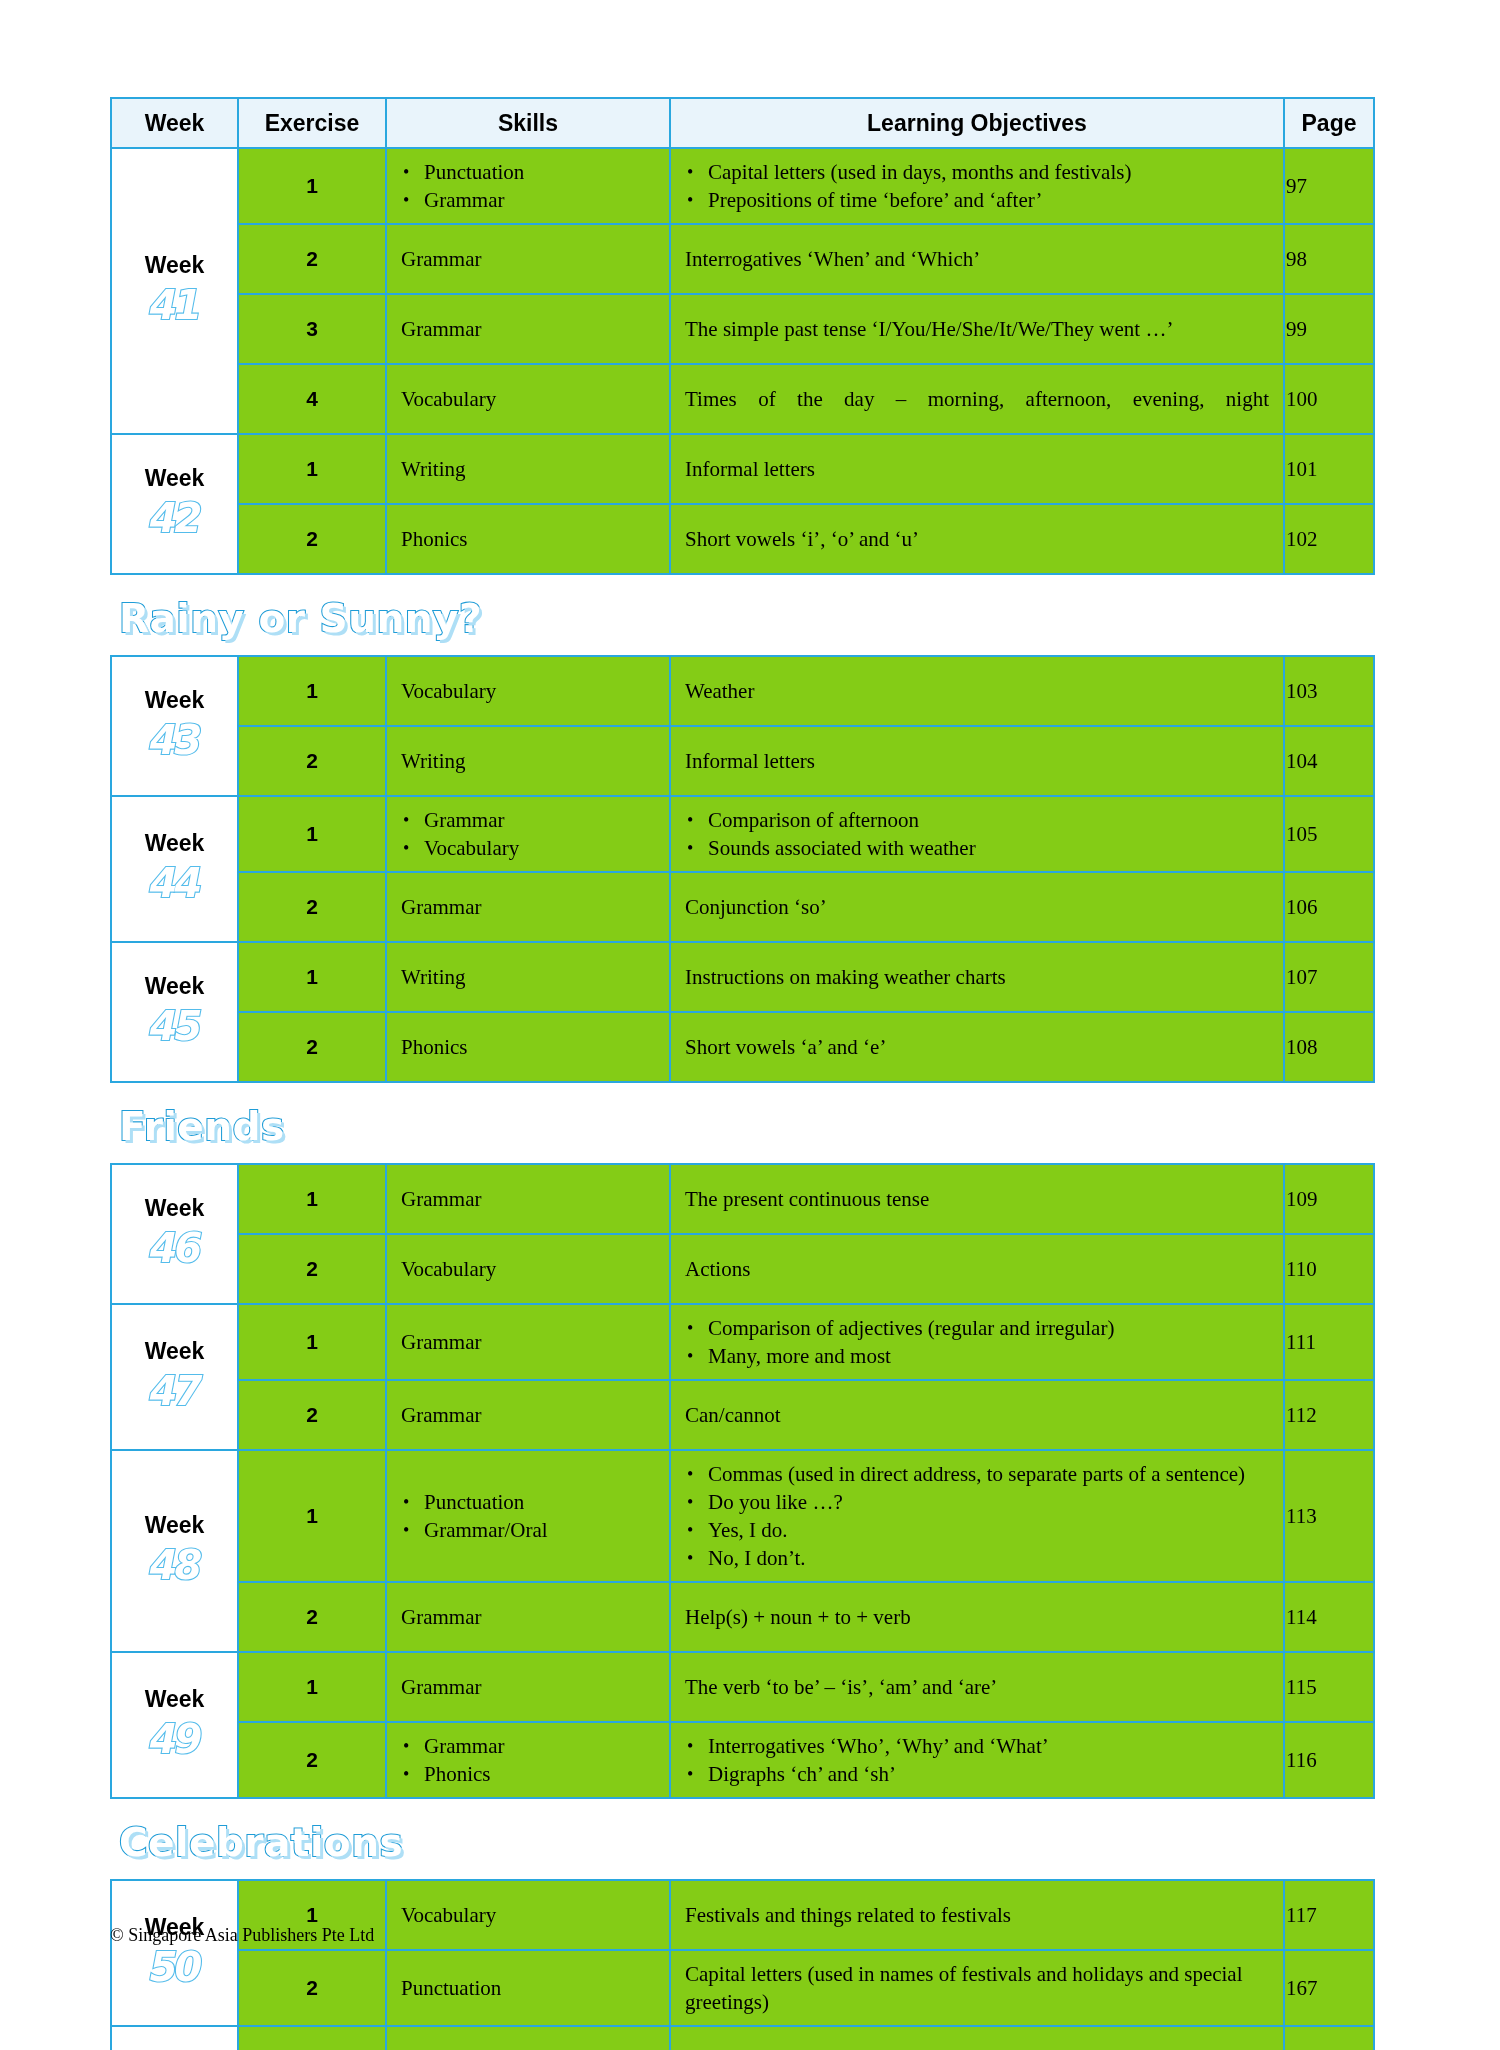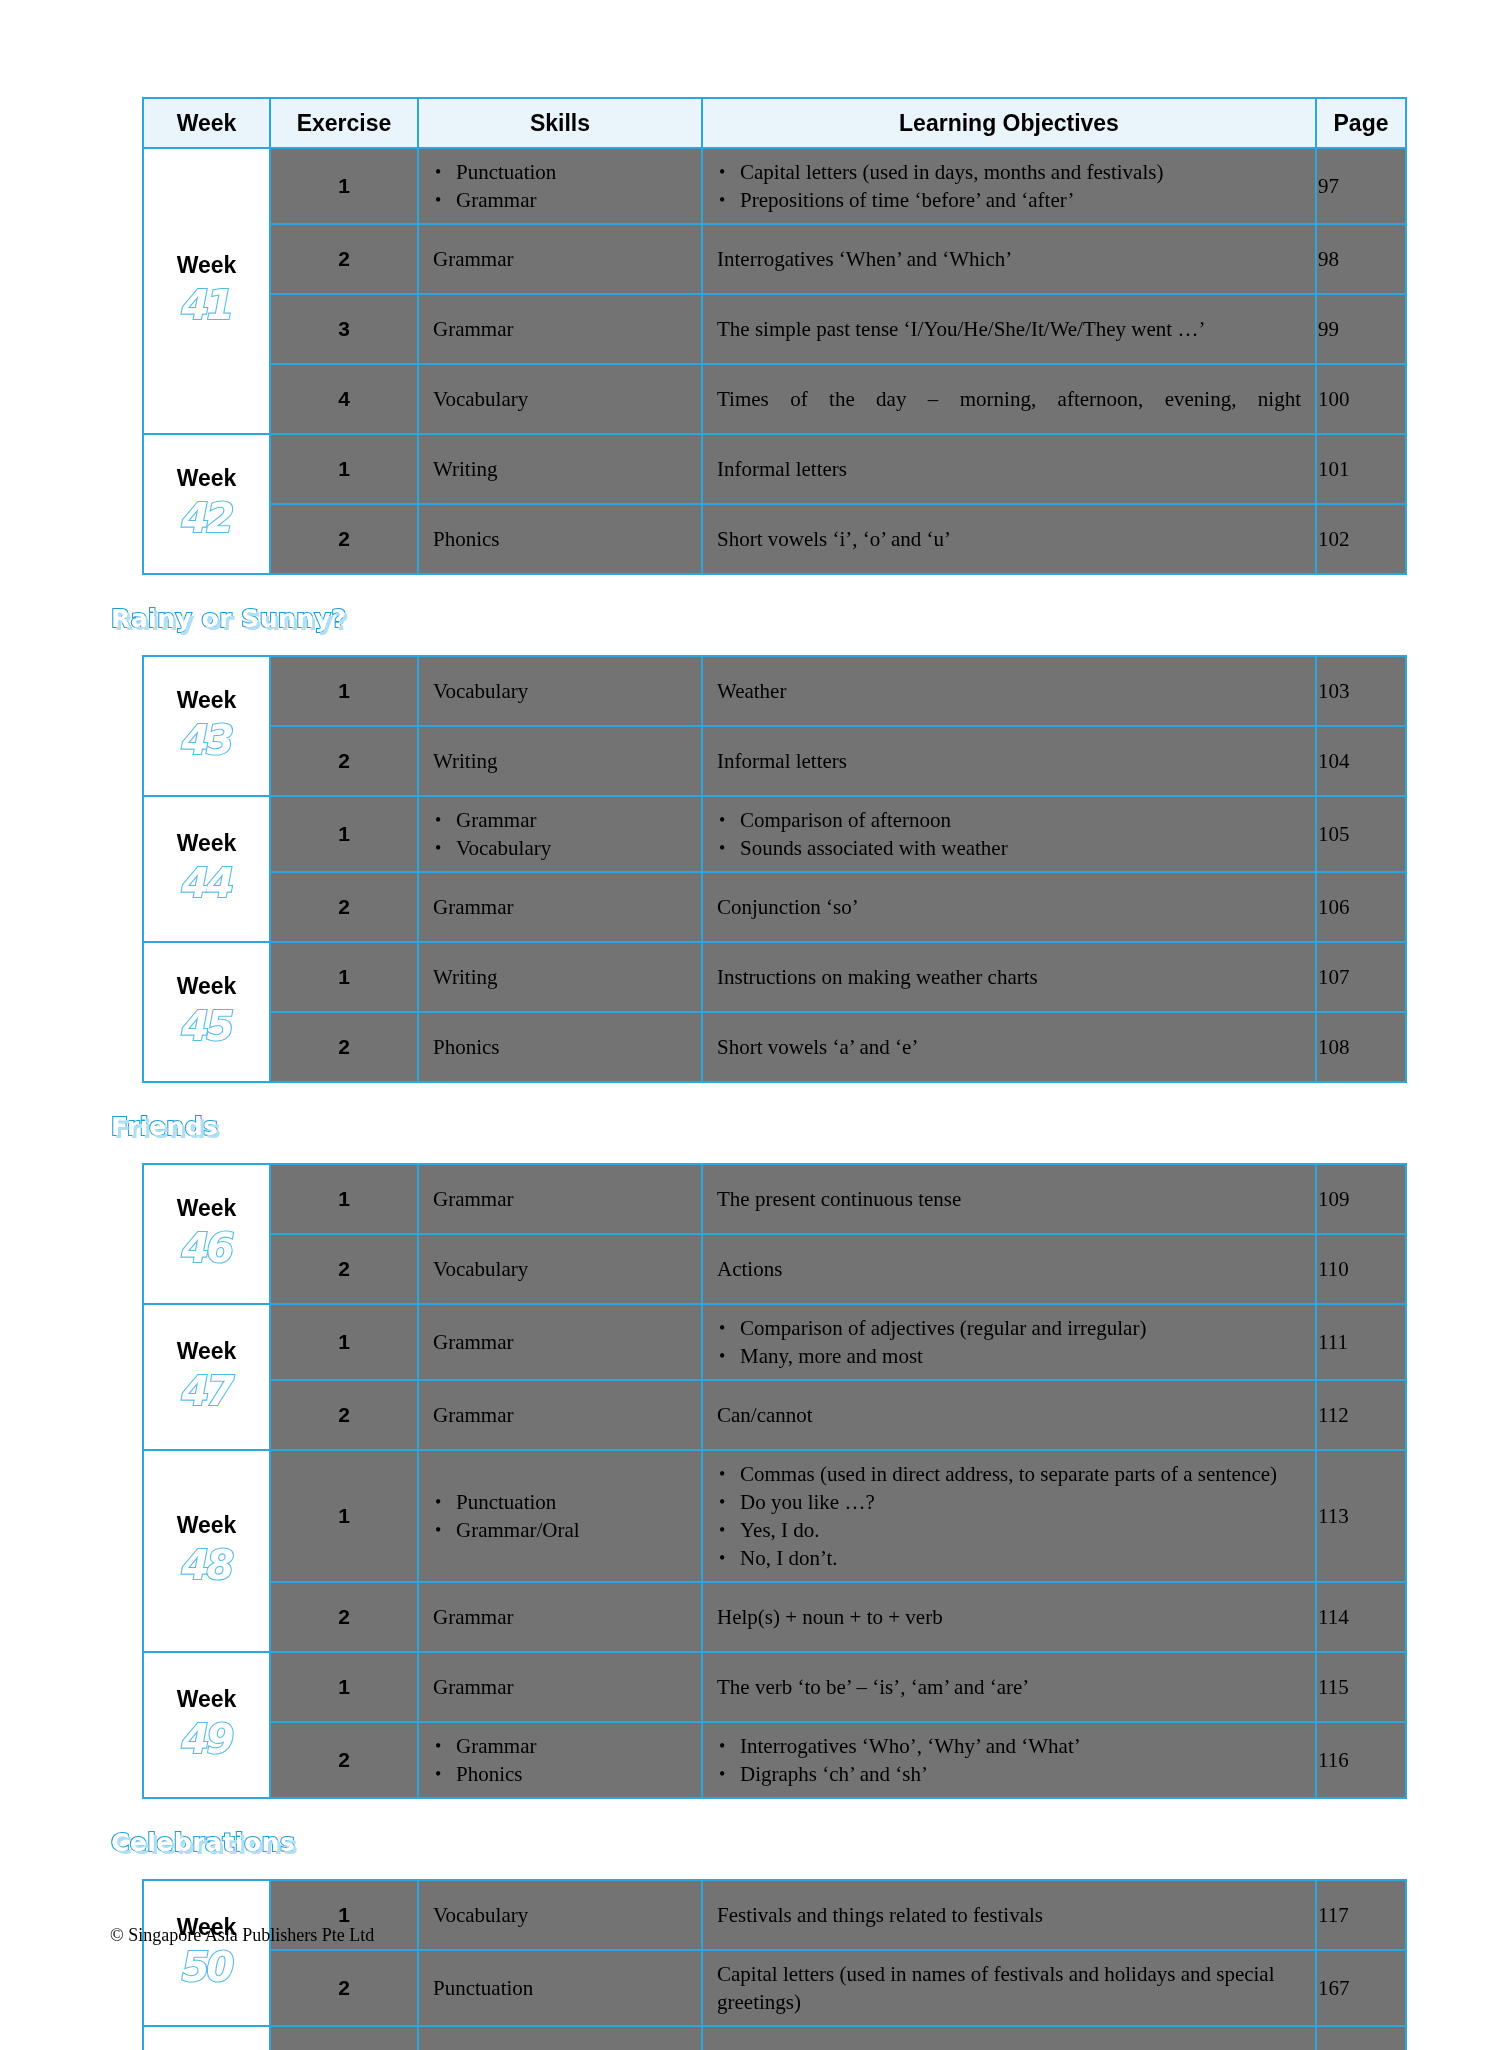--- a/index.html
+++ b/index.html
@@ -11,22 +11,21 @@
     overflow: hidden;
     font-family: "Liberation Serif", serif;
     color: #000;
   }
   #content { position: absolute; left: 110px; top: 97px; width: 1263px; }
 
   .toc-table {
     border-collapse: collapse;
     table-layout: fixed;
     width: 1263px;
-    background: #737373;
-    margin-left: 32px;
+    background: #84cc16;
   }
   .col-week { width: 127px; }
   .col-exercise { width: 148px; }
   .col-skills { width: 284px; }
   .col-objectives { width: 614px; }
   .col-page { width: 90px; }
 
   .toc-table th, .toc-table td { border: 2px solid #2AA7DF; }
 
   .toc-table th {
@@ -77,28 +76,28 @@
   .page-cell { }
 
   .bullet-item { position: relative; padding-left: 23px; }
   .bullet { position: absolute; left: 2px; top: 0; font-size: 18px; }
   .plain-item { }
   .obj-cell.justify .plain-item { text-align: justify; text-align-last: justify; }
 
   .section-heading {
     font-family: "DejaVu Sans", sans-serif;
     font-weight: bold;
-    font-size: 25px;
+    font-size: 39px;
     line-height: 40px;
     letter-spacing: 0.5px;
     color: #ffffff;
     -webkit-text-stroke: 2.1px #1E9CD7;
     paint-order: stroke fill;
     text-shadow: 3px 3px 0 #AEDFF6;
-    margin: 24px 0 16px 1px;
+    margin: 24px 0 16px 9px;
   }
 
   .footer {
     position: absolute;
     left: 110px;
     top: 1925px;
     font-family: "Liberation Serif", serif;
     font-size: 18px;
     color: #000;
   }

